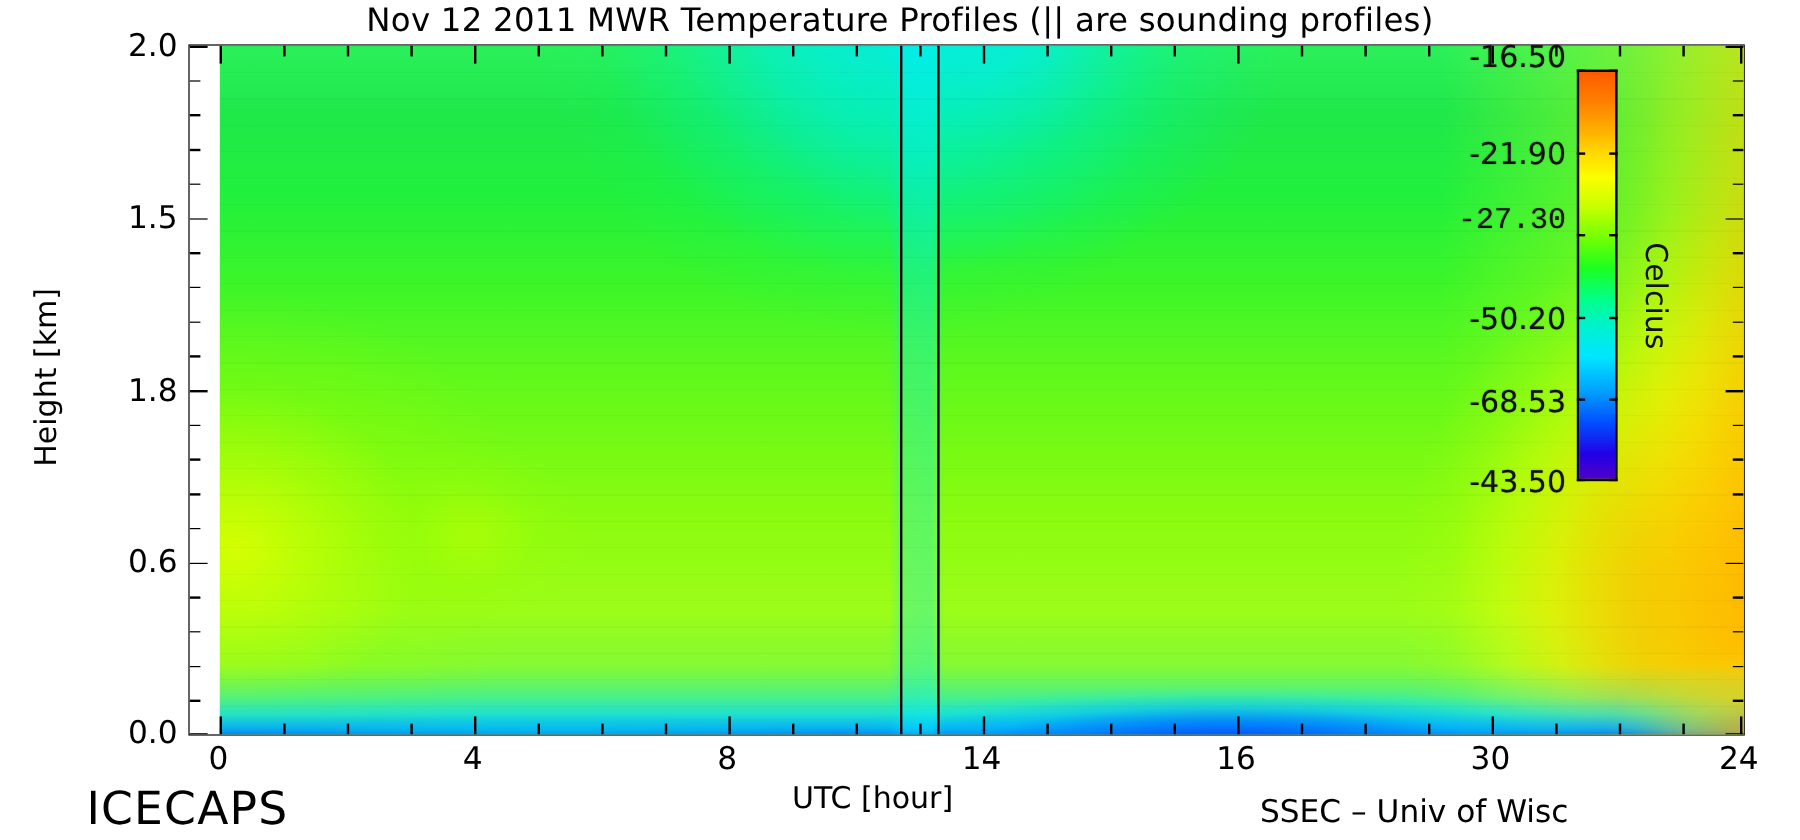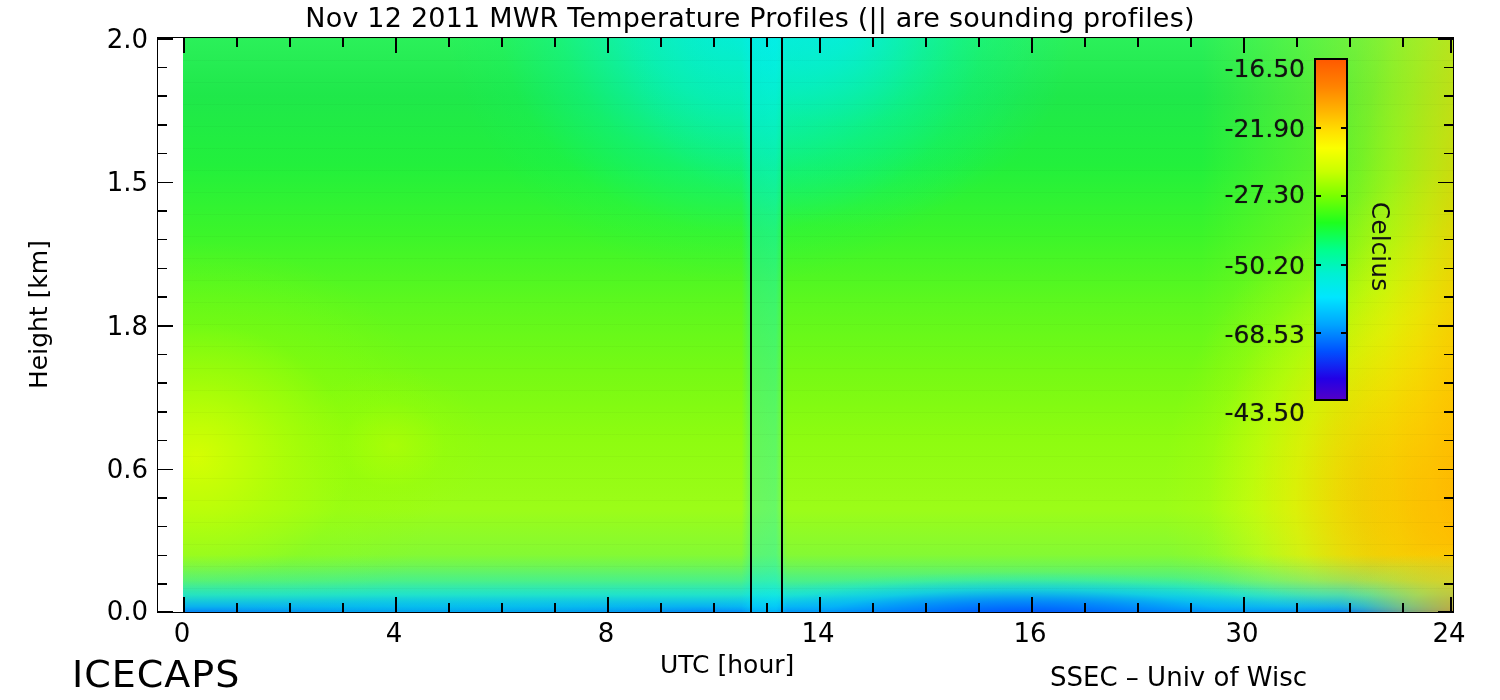--- a/index.html
+++ b/index.html
@@ -427,20 +427,20 @@
 <div class="cbar-tick-r" style="top:126.6px;"></div>
 <div class="cbar-tick-l" style="top:195.2px;"></div>
 <div class="cbar-tick-r" style="top:195.2px;"></div>
 <div class="cbar-tick-l" style="top:263.8px;"></div>
 <div class="cbar-tick-r" style="top:263.8px;"></div>
 <div class="cbar-tick-l" style="top:332.4px;"></div>
 <div class="cbar-tick-r" style="top:332.4px;"></div>
 <div class="cbar-tick-l" style="top:399px;"></div>
 <div class="cbar-tick-r" style="top:399px;"></div>
 
-<div class="cbar-label" style="top:54px;">-16.50</div>
+<div class="cbar-label" style="top:33px;">-16.50</div>
 <div class="cbar-label" style="top:114px;">-21.90</div>
-<div class="cbar-label" style="top:180px;">-27.30</div>
+<div class="cbar-label" style="top:169px;font-family:Liberation Mono, monospace;">-27.30</div>
 <div class="cbar-label" style="top:251px;">-50.20</div>
 <div class="cbar-label" style="top:320px;">-68.53</div>
-<div class="cbar-label" style="top:398px;">-43.50</div>
+<div class="cbar-label" style="top:387px;">-43.50</div>
 
 <div id="colorbar-title">Celcius</div>
 
 </body></html>

